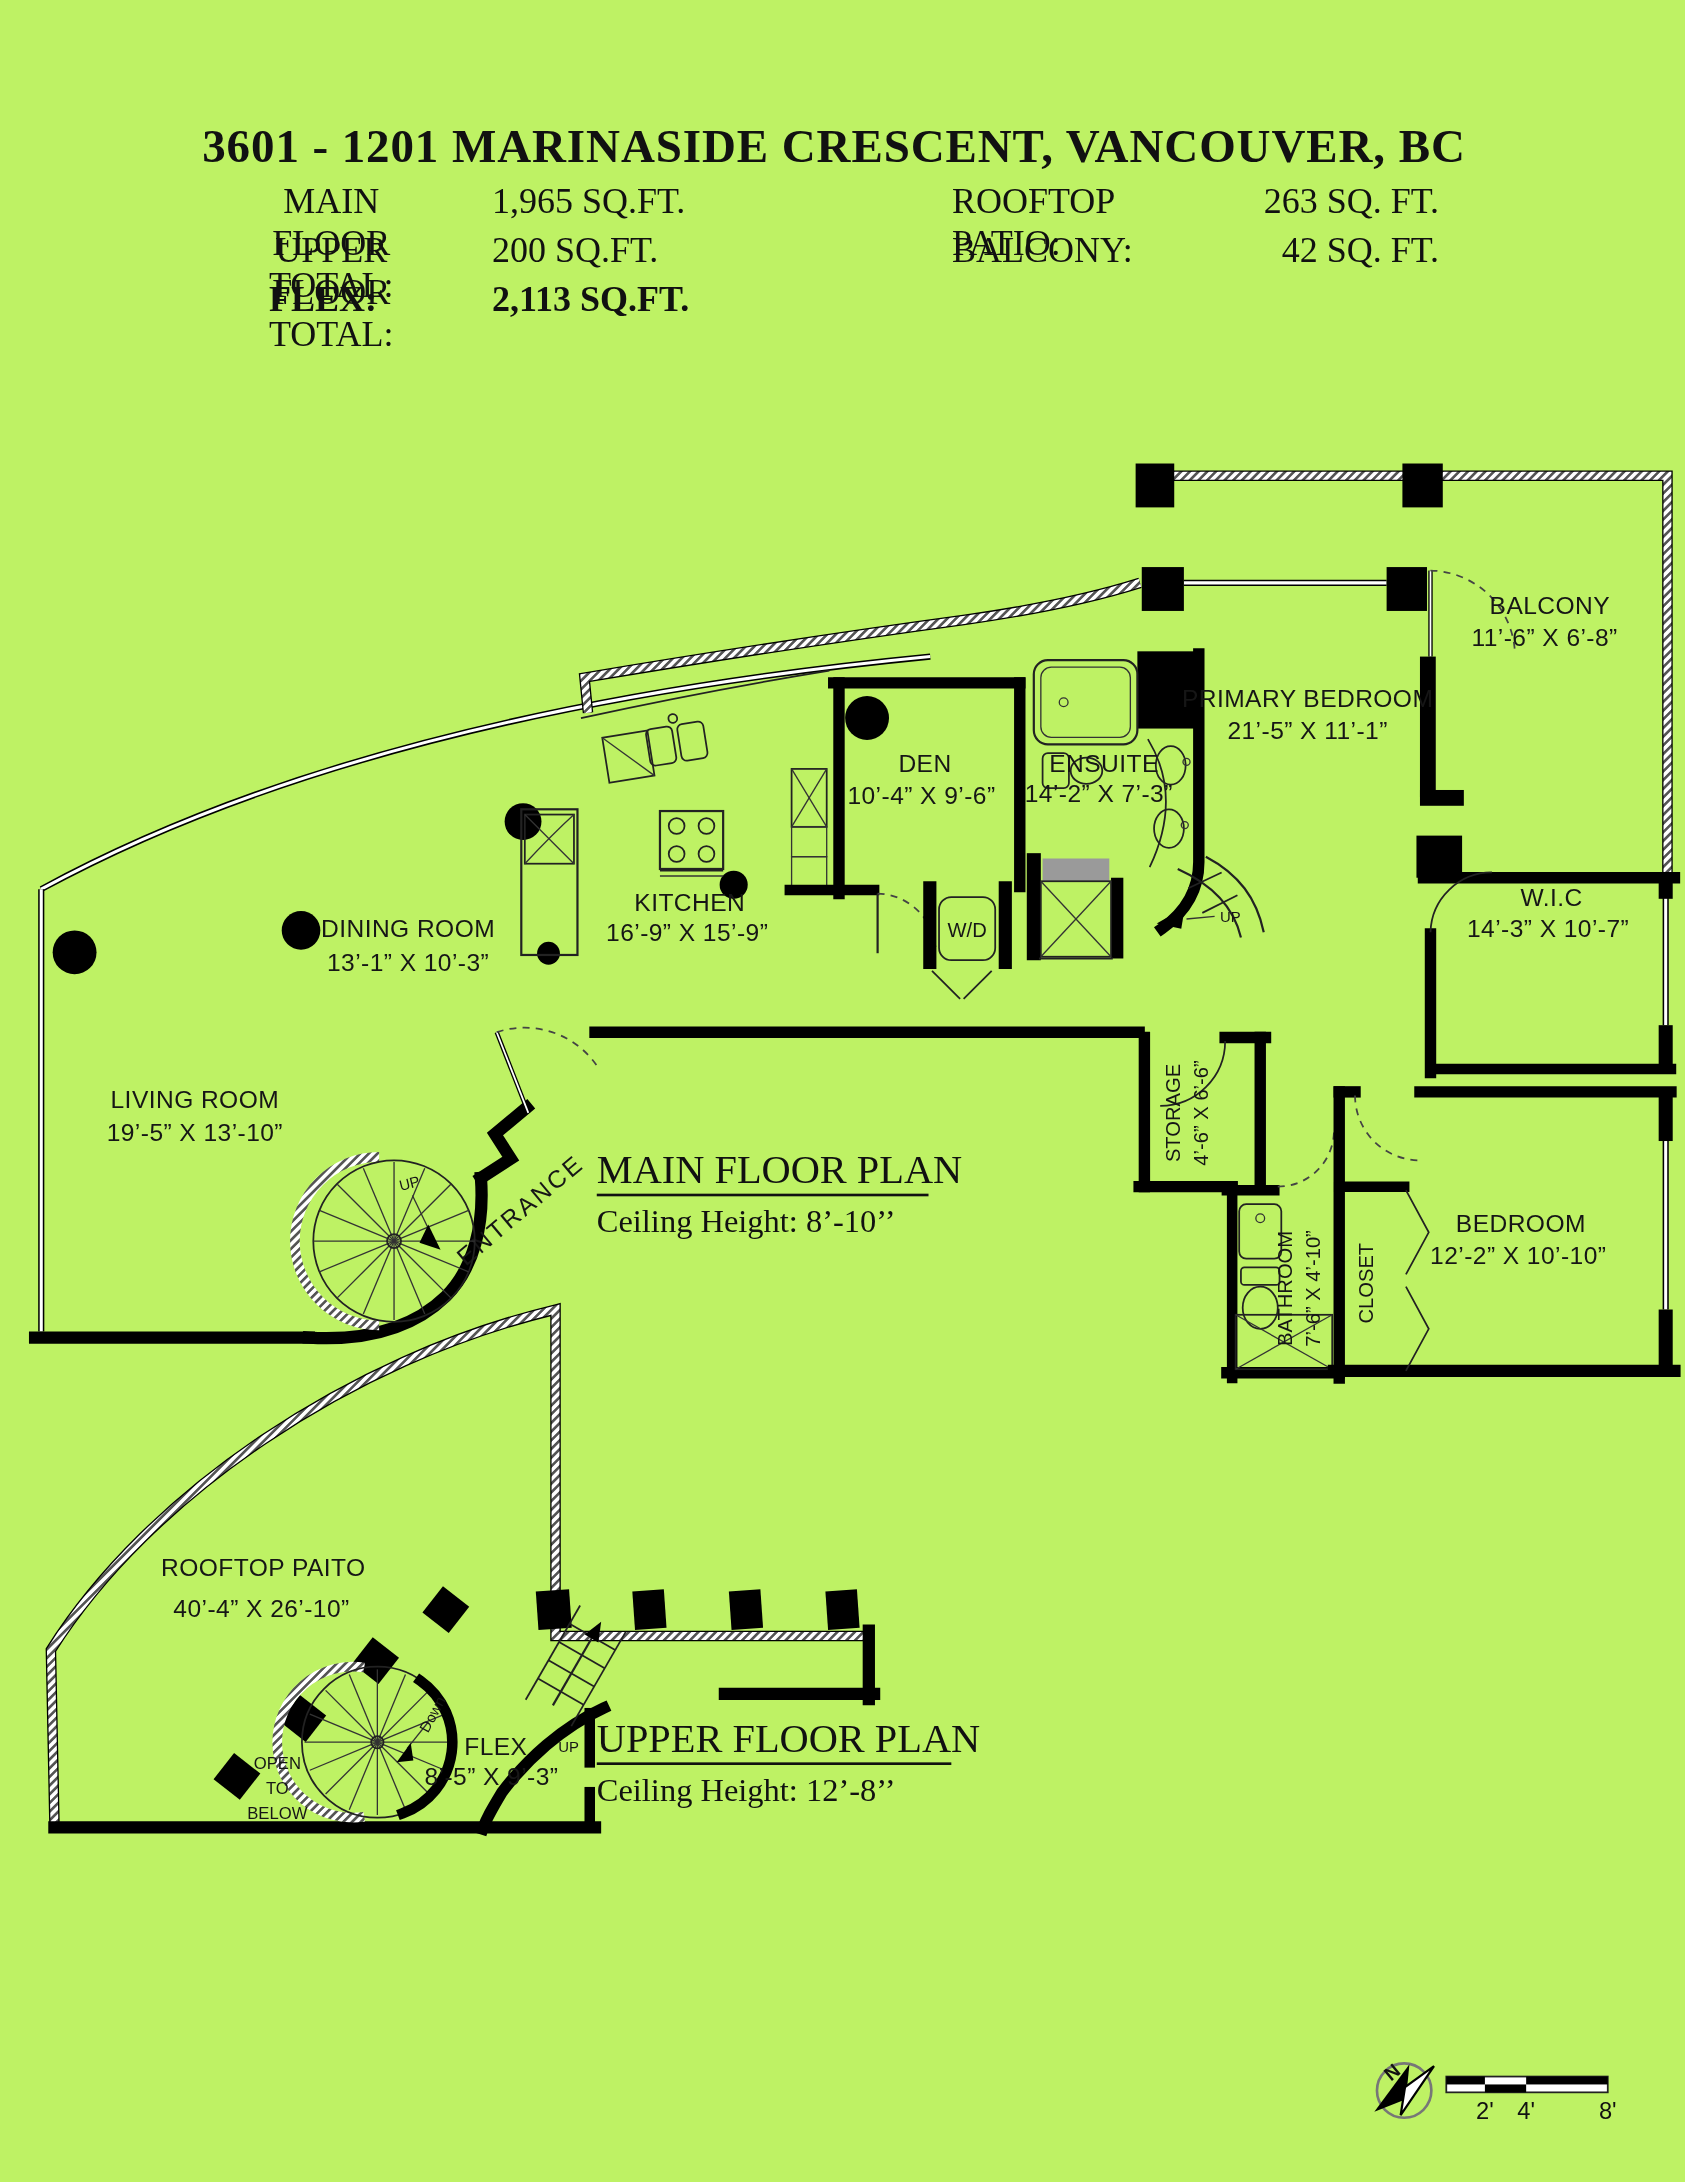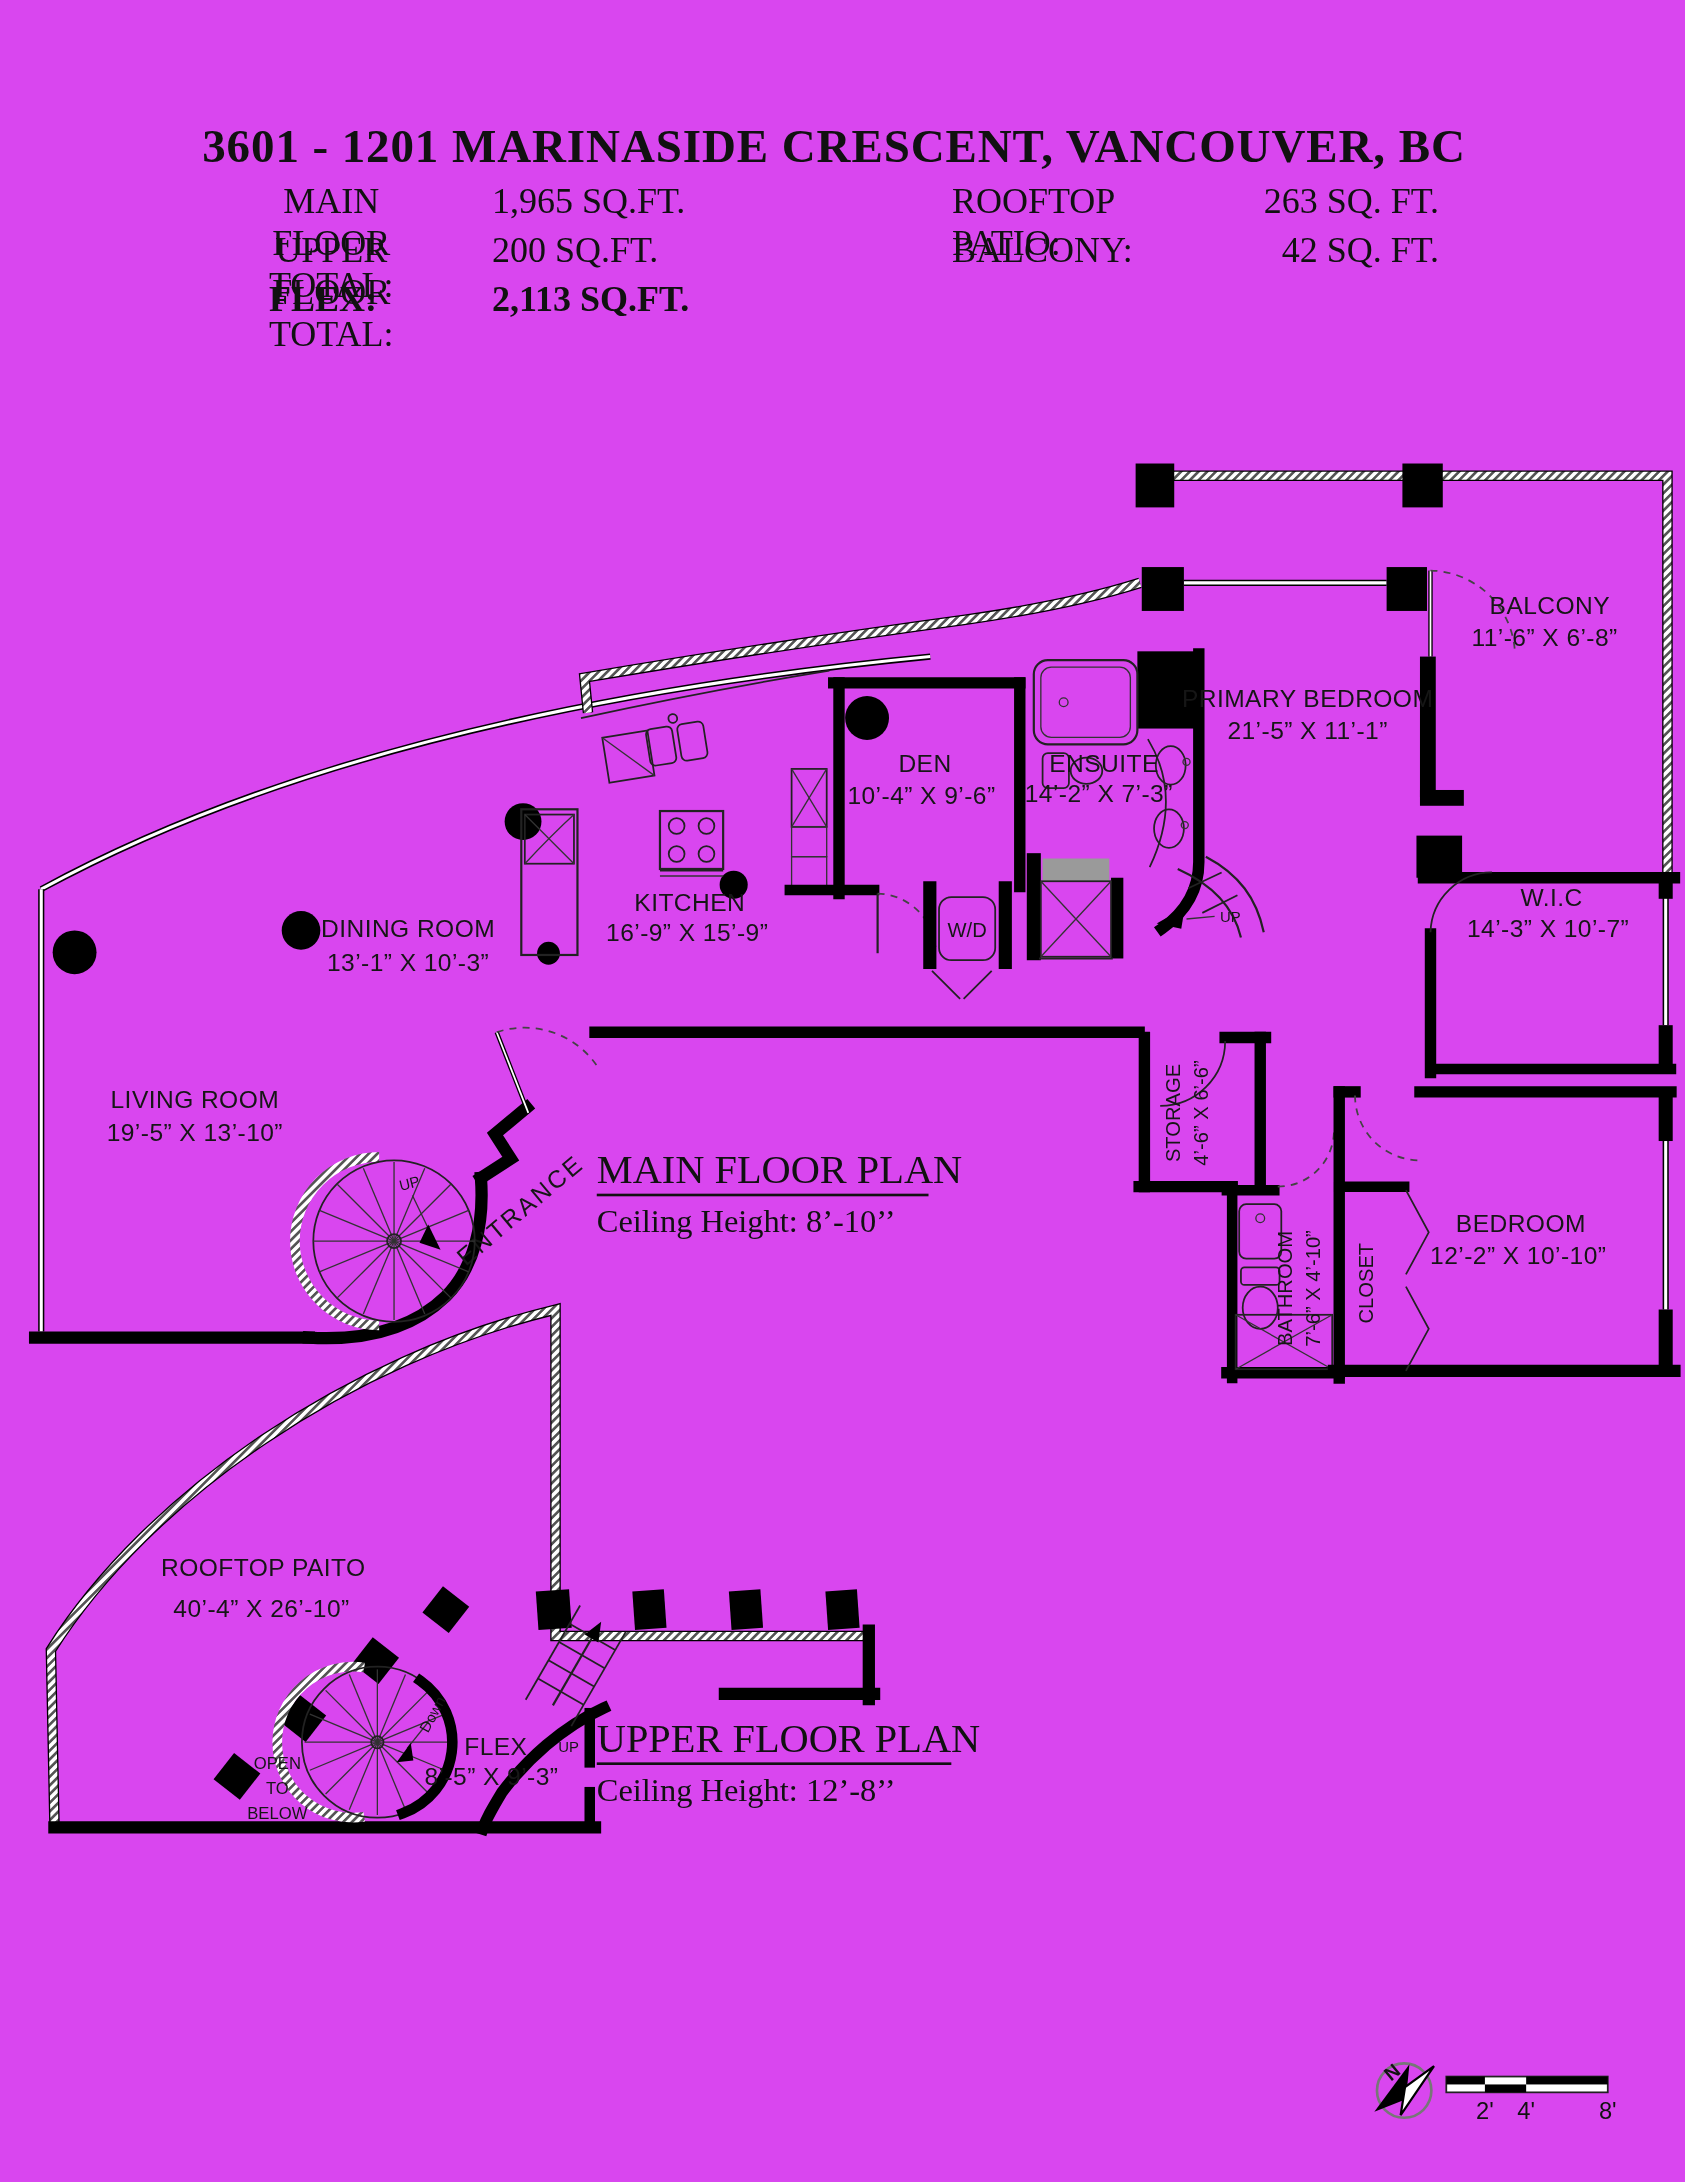--- a/index.html
+++ b/index.html
@@ -1,16 +1,16 @@
 <!DOCTYPE html>
 <html style="font-size:14px"><head>
 <meta charset="utf-8">
 <style>
   html,body{margin:0;padding:0;background:#fff;}
-  #page{position:relative;width:1685px;height:2182px;background:#d946ef;overflow:hidden;
+  #page{position:relative;width:1685px;height:2182px;background:#bef264;overflow:hidden;
         font-family:"Liberation Serif",serif;color:#111;}
   
   #title{position:absolute;top:119px;left:0;width:1668px;text-align:center;
          font-size:47px;font-weight:bold;letter-spacing:0.9px;}
   .statrow{position:absolute;font-size:36px;}
   .lab{position:absolute;left:269px;text-align:center;}
   .val1{position:absolute;left:492px;width:413px;text-align:left;}
   .lab2{position:absolute;left:952px;}
   .val2{position:absolute;left:1211px;width:228px;text-align:right;}
   .boldrow{font-weight:bold;}

